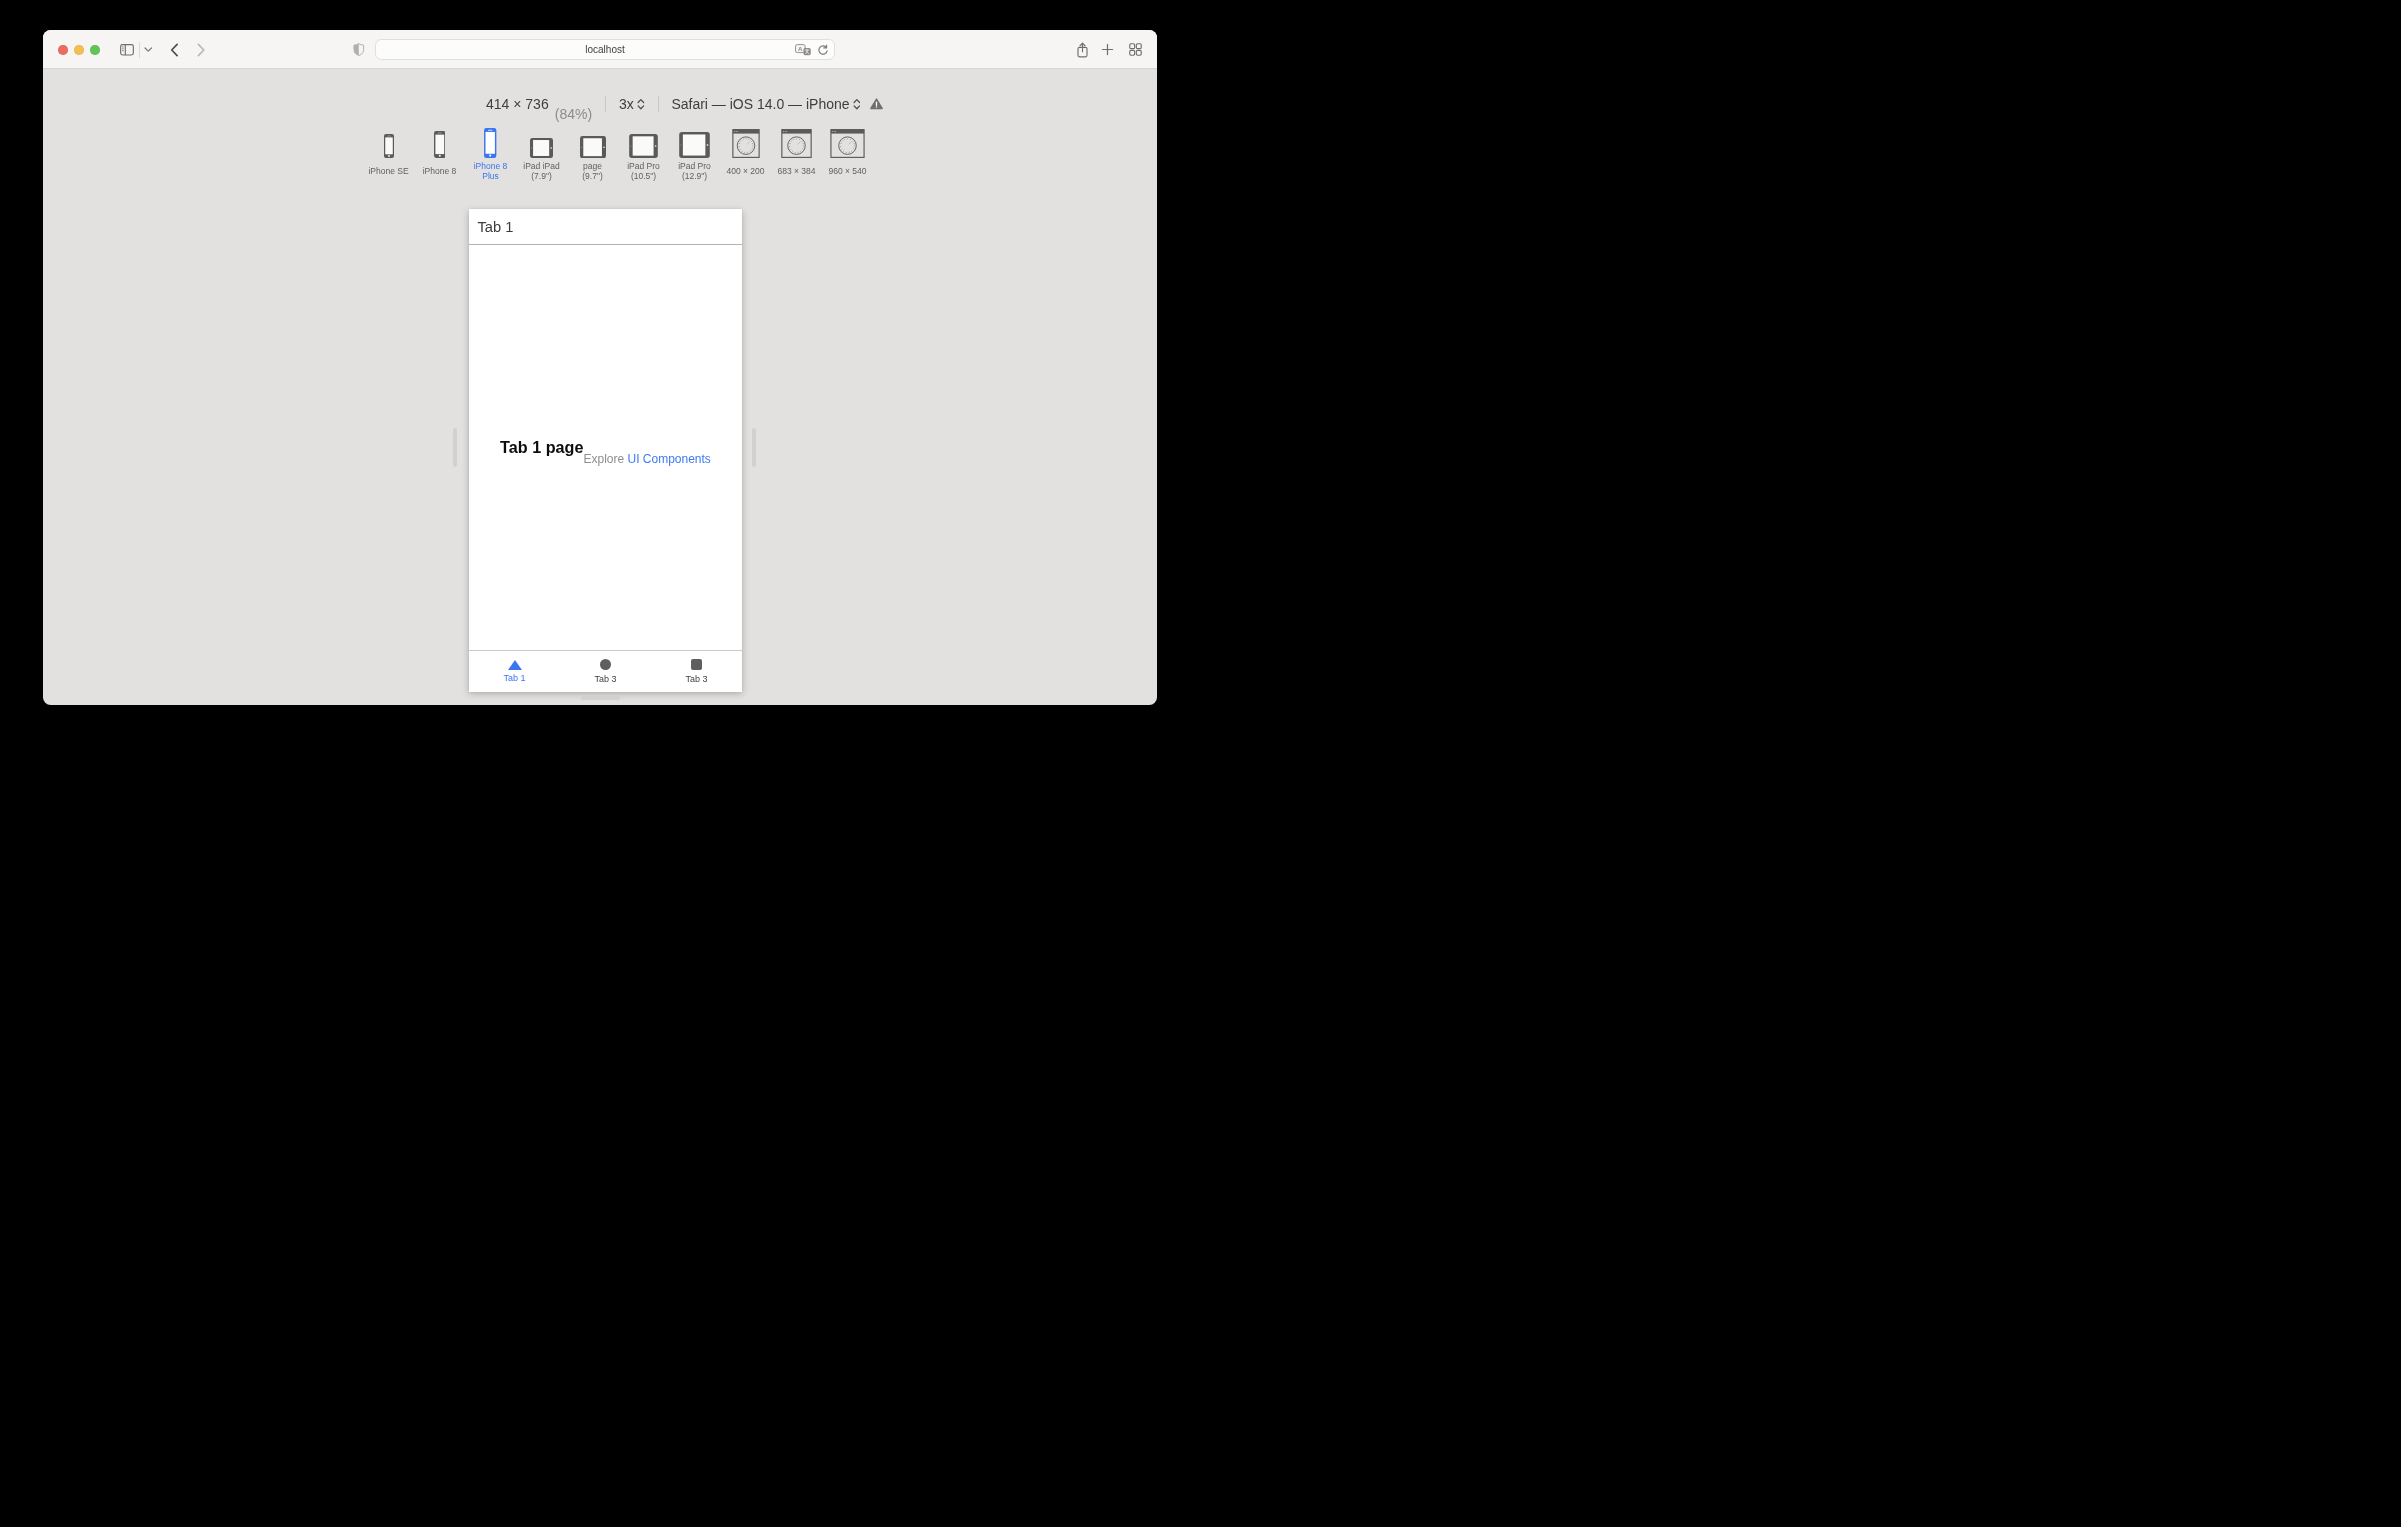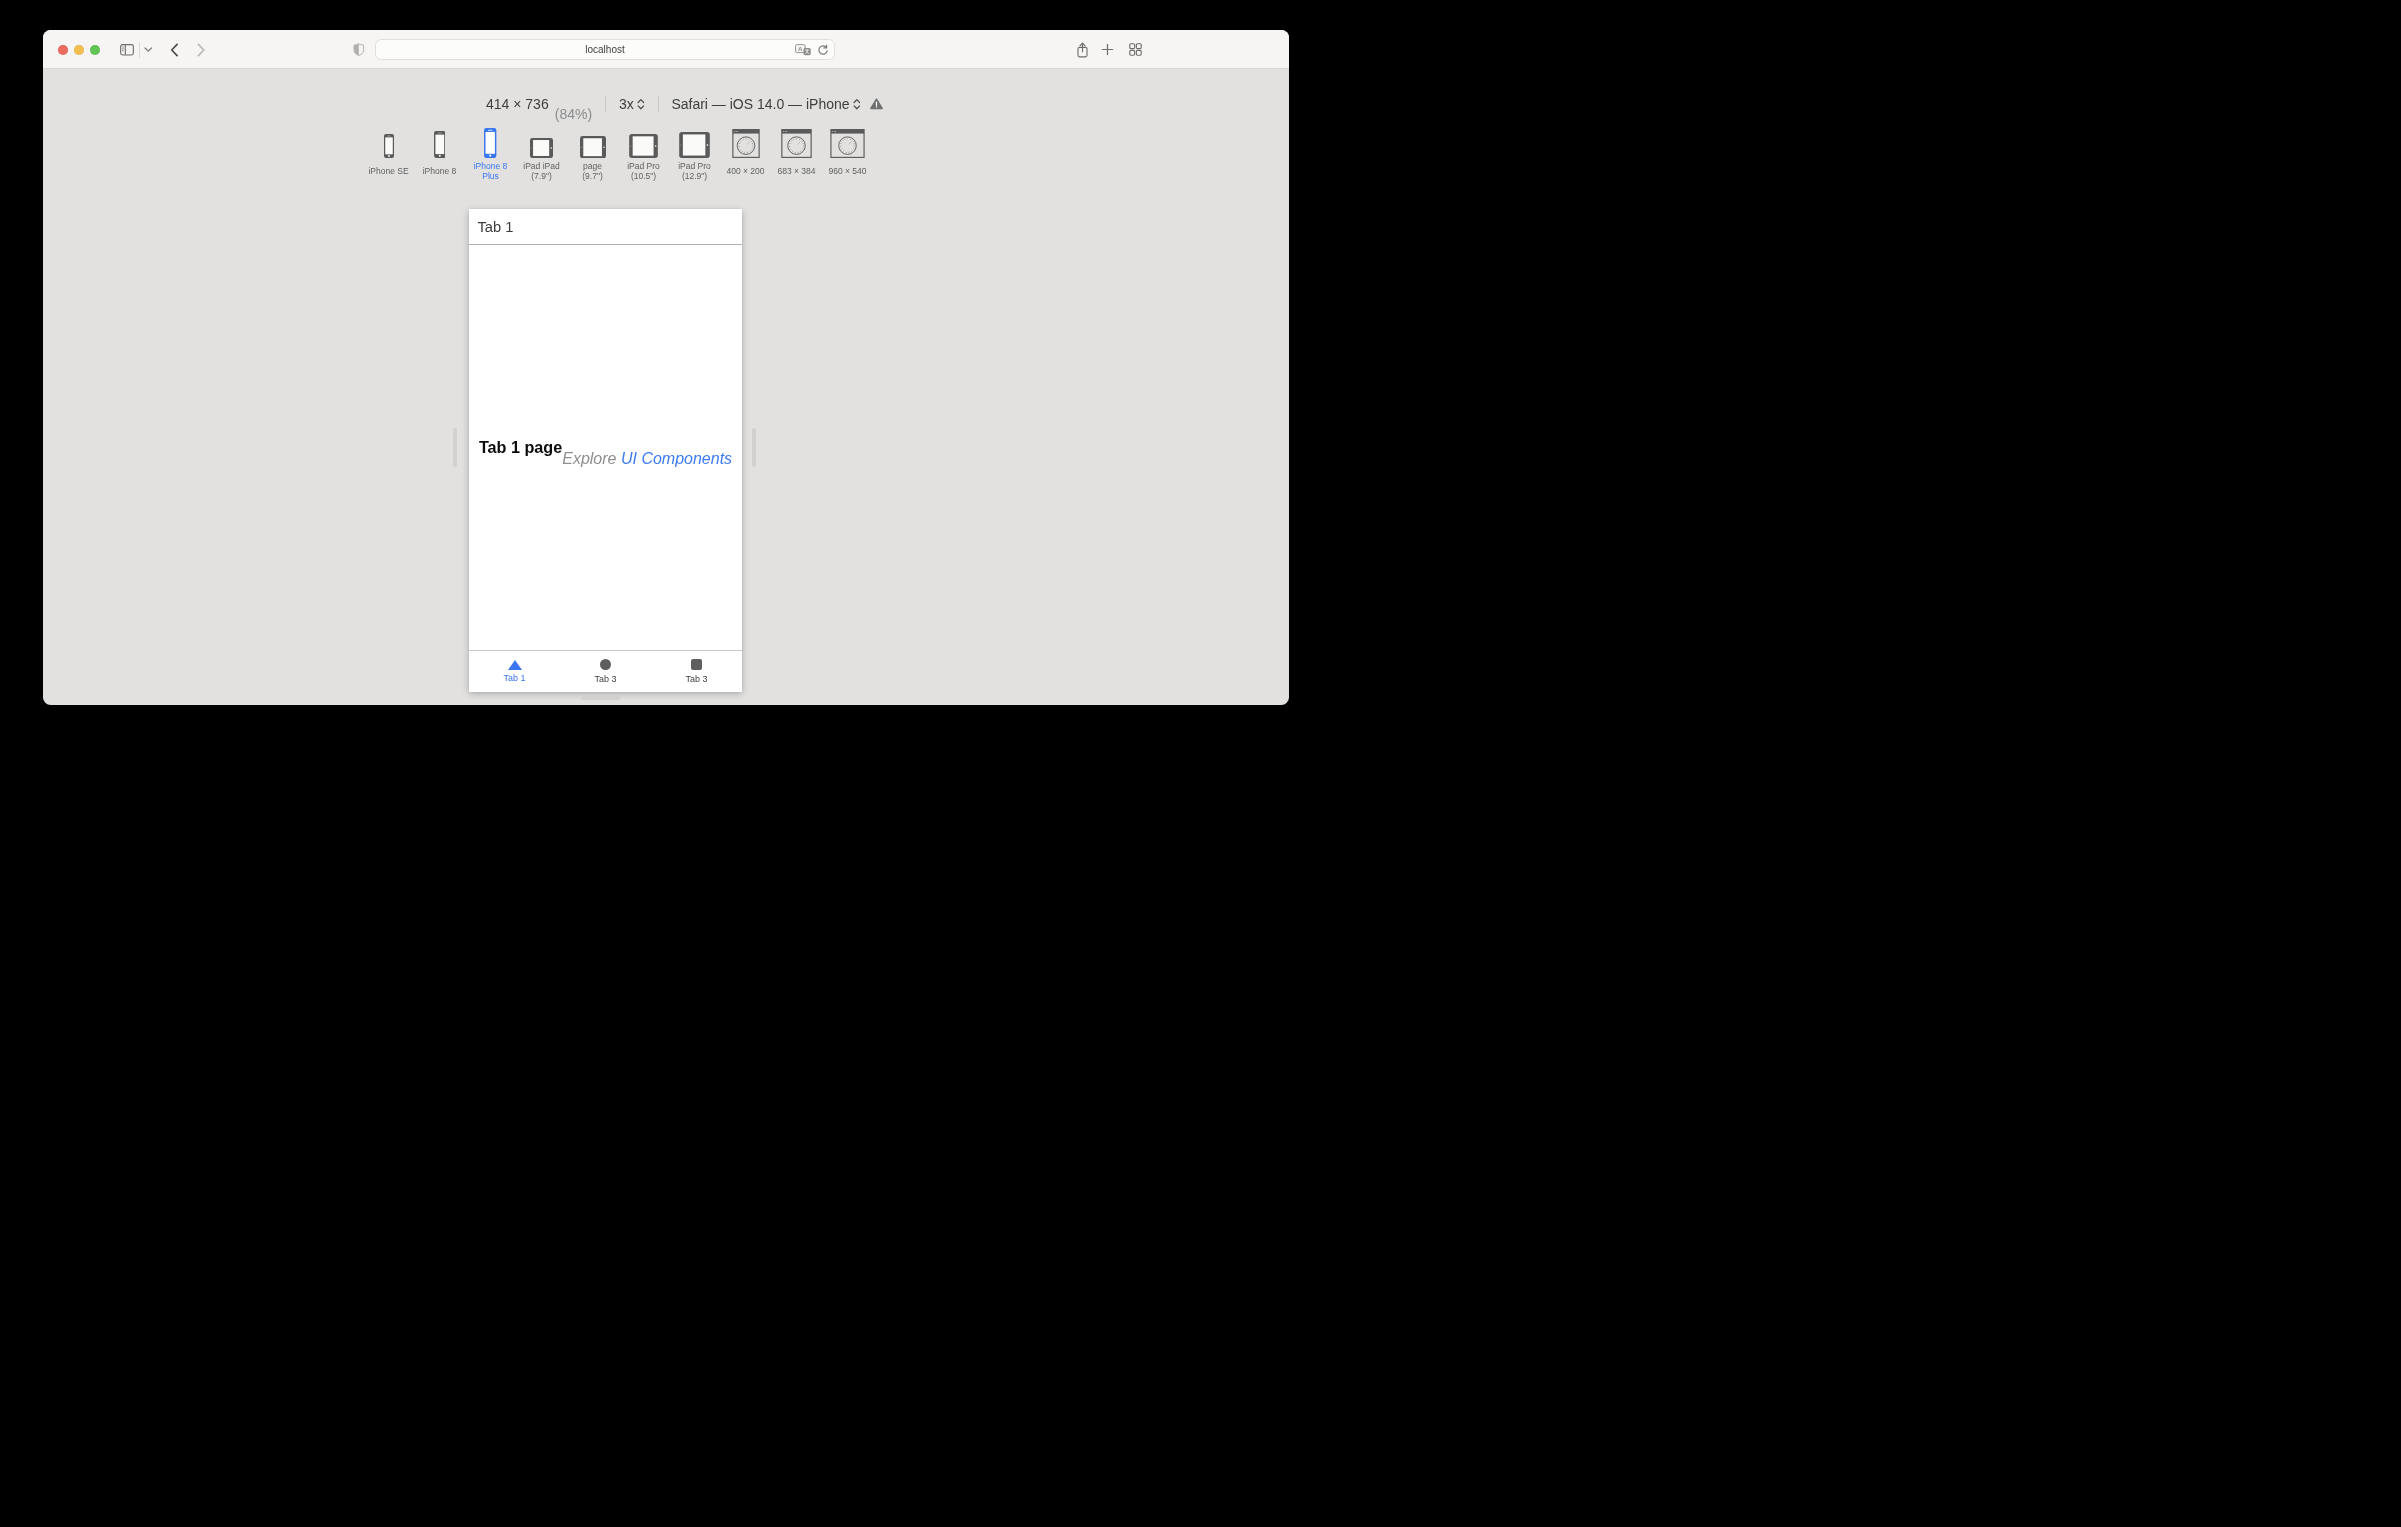--- a/index.html
+++ b/index.html
@@ -1,20 +1,20 @@
 <!DOCTYPE html>
 <html style="--accent: #3a76ef; --link: #3e7bf1;font-size:12.4px"><head>
 <meta charset="utf-8">
 <style>
   * { margin:0; padding:0; box-sizing:border-box; }
   html,body { width:1201px; height:764px; background:#000; overflow:hidden;
               font-family:"Liberation Sans", sans-serif; }
 
   
-  .window { position:absolute; left:43px; top:30px; width:1246px; height:675px;
+  .window { position:absolute; left:43px; top:30px; width:1114px; height:675px;
             background:#e2e1e0; border-radius:7.7px; overflow:hidden; }
 
   
   .toolbar { position:absolute; left:0; top:0; width:100%; height:39px;
              background:#f6f5f4; border-bottom:0.8px solid #d7d6d5; }
   .tl { position:absolute; top:14.7px; width:10px; height:10px; border-radius:50%;
         box-shadow: inset 0 0 0.8px rgba(0,0,0,.25); }
   .tl.red { left:15px; background:#ec6a5e; }
   .tl.yellow { left:31px; background:#f4bf4f; }
   .tl.green { left:47px; background:#61c554; }
@@ -52,21 +52,21 @@
   
   .viewport { position:absolute; left:426px; top:179px; width:273px; height:483px;
               background:#fff; display:flex; flex-direction:column;
               box-shadow:0 1.5px 7px rgba(0,0,0,.25), 0 0 0.8px rgba(0,0,0,.2); }
   .vp-header { height:36px; border-bottom:1.2px solid #b3b3b3; display:flex;
                align-items:center; padding-left:8.5px; font-size:14.7px; color:#3c3c3c;
                background:#fff; flex:0 0 auto; }
   .vp-content { flex:1 1 auto; display:flex; flex-direction:row;
                 align-items:center; justify-content:center; background:#fff; }
   .vp-title { font-size:16.2px; font-weight:bold; color:#0c0c0c; }
-  .vp-subtitle { margin-top:23px; font-size:16px; color:#8f8f8f;font-style:italic; }
+  .vp-subtitle { margin-top:23px; font-size:12px; color:#8f8f8f; }
   .vp-subtitle a { color:var(--link); text-decoration:none; }
   .vp-tabbar { flex:0 0 auto; height:42px; border-top:0.8px solid #c9c9c9;
                display:flex; background:#fff; }
   .vp-tab { flex:1 1 0; display:flex; flex-direction:column; align-items:center;
             justify-content:center; gap:3.9px; background:none; border:none; cursor:default; }
   .vp-tab .t-label { font-size:9px; color:#3f3f3f; }
   .vp-tab.active .t-label { color:var(--accent); }
   .shape-triangle { width:0; height:0; border-left:7px solid transparent;
             border-right:7px solid transparent; border-bottom:10.8px solid #5e5e5e; }
   .vp-tab.active .shape-triangle { border-bottom-color:var(--accent); }

